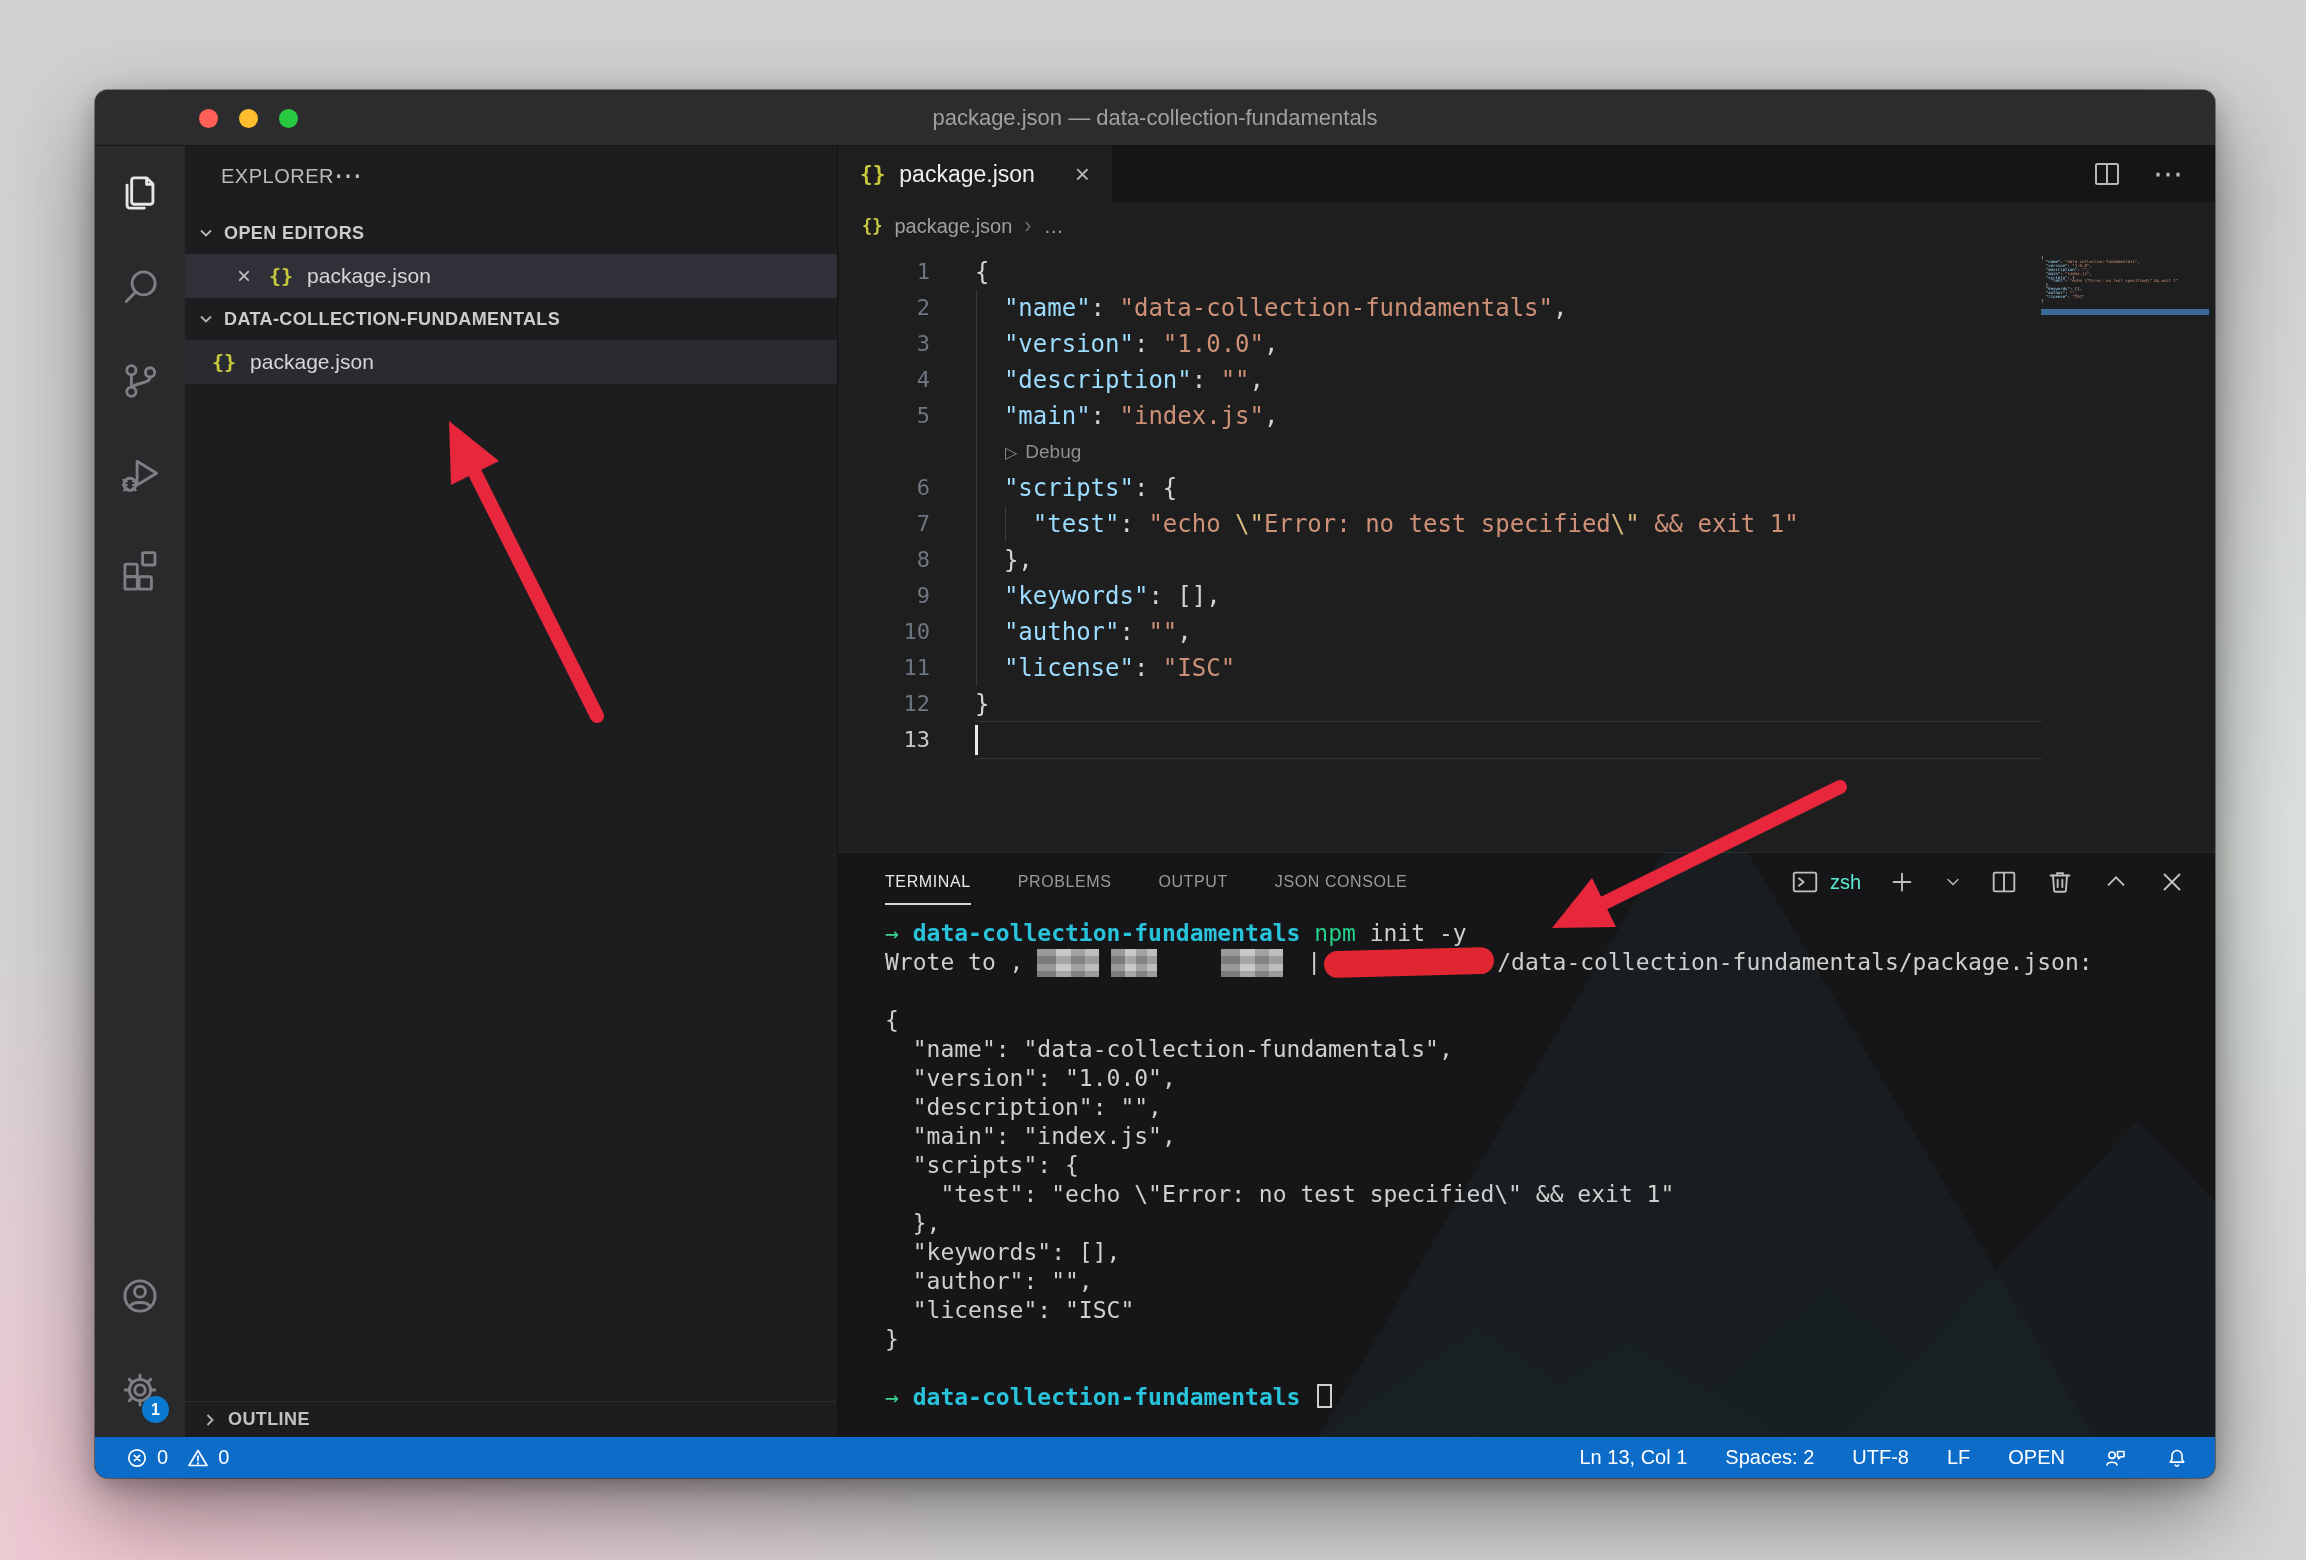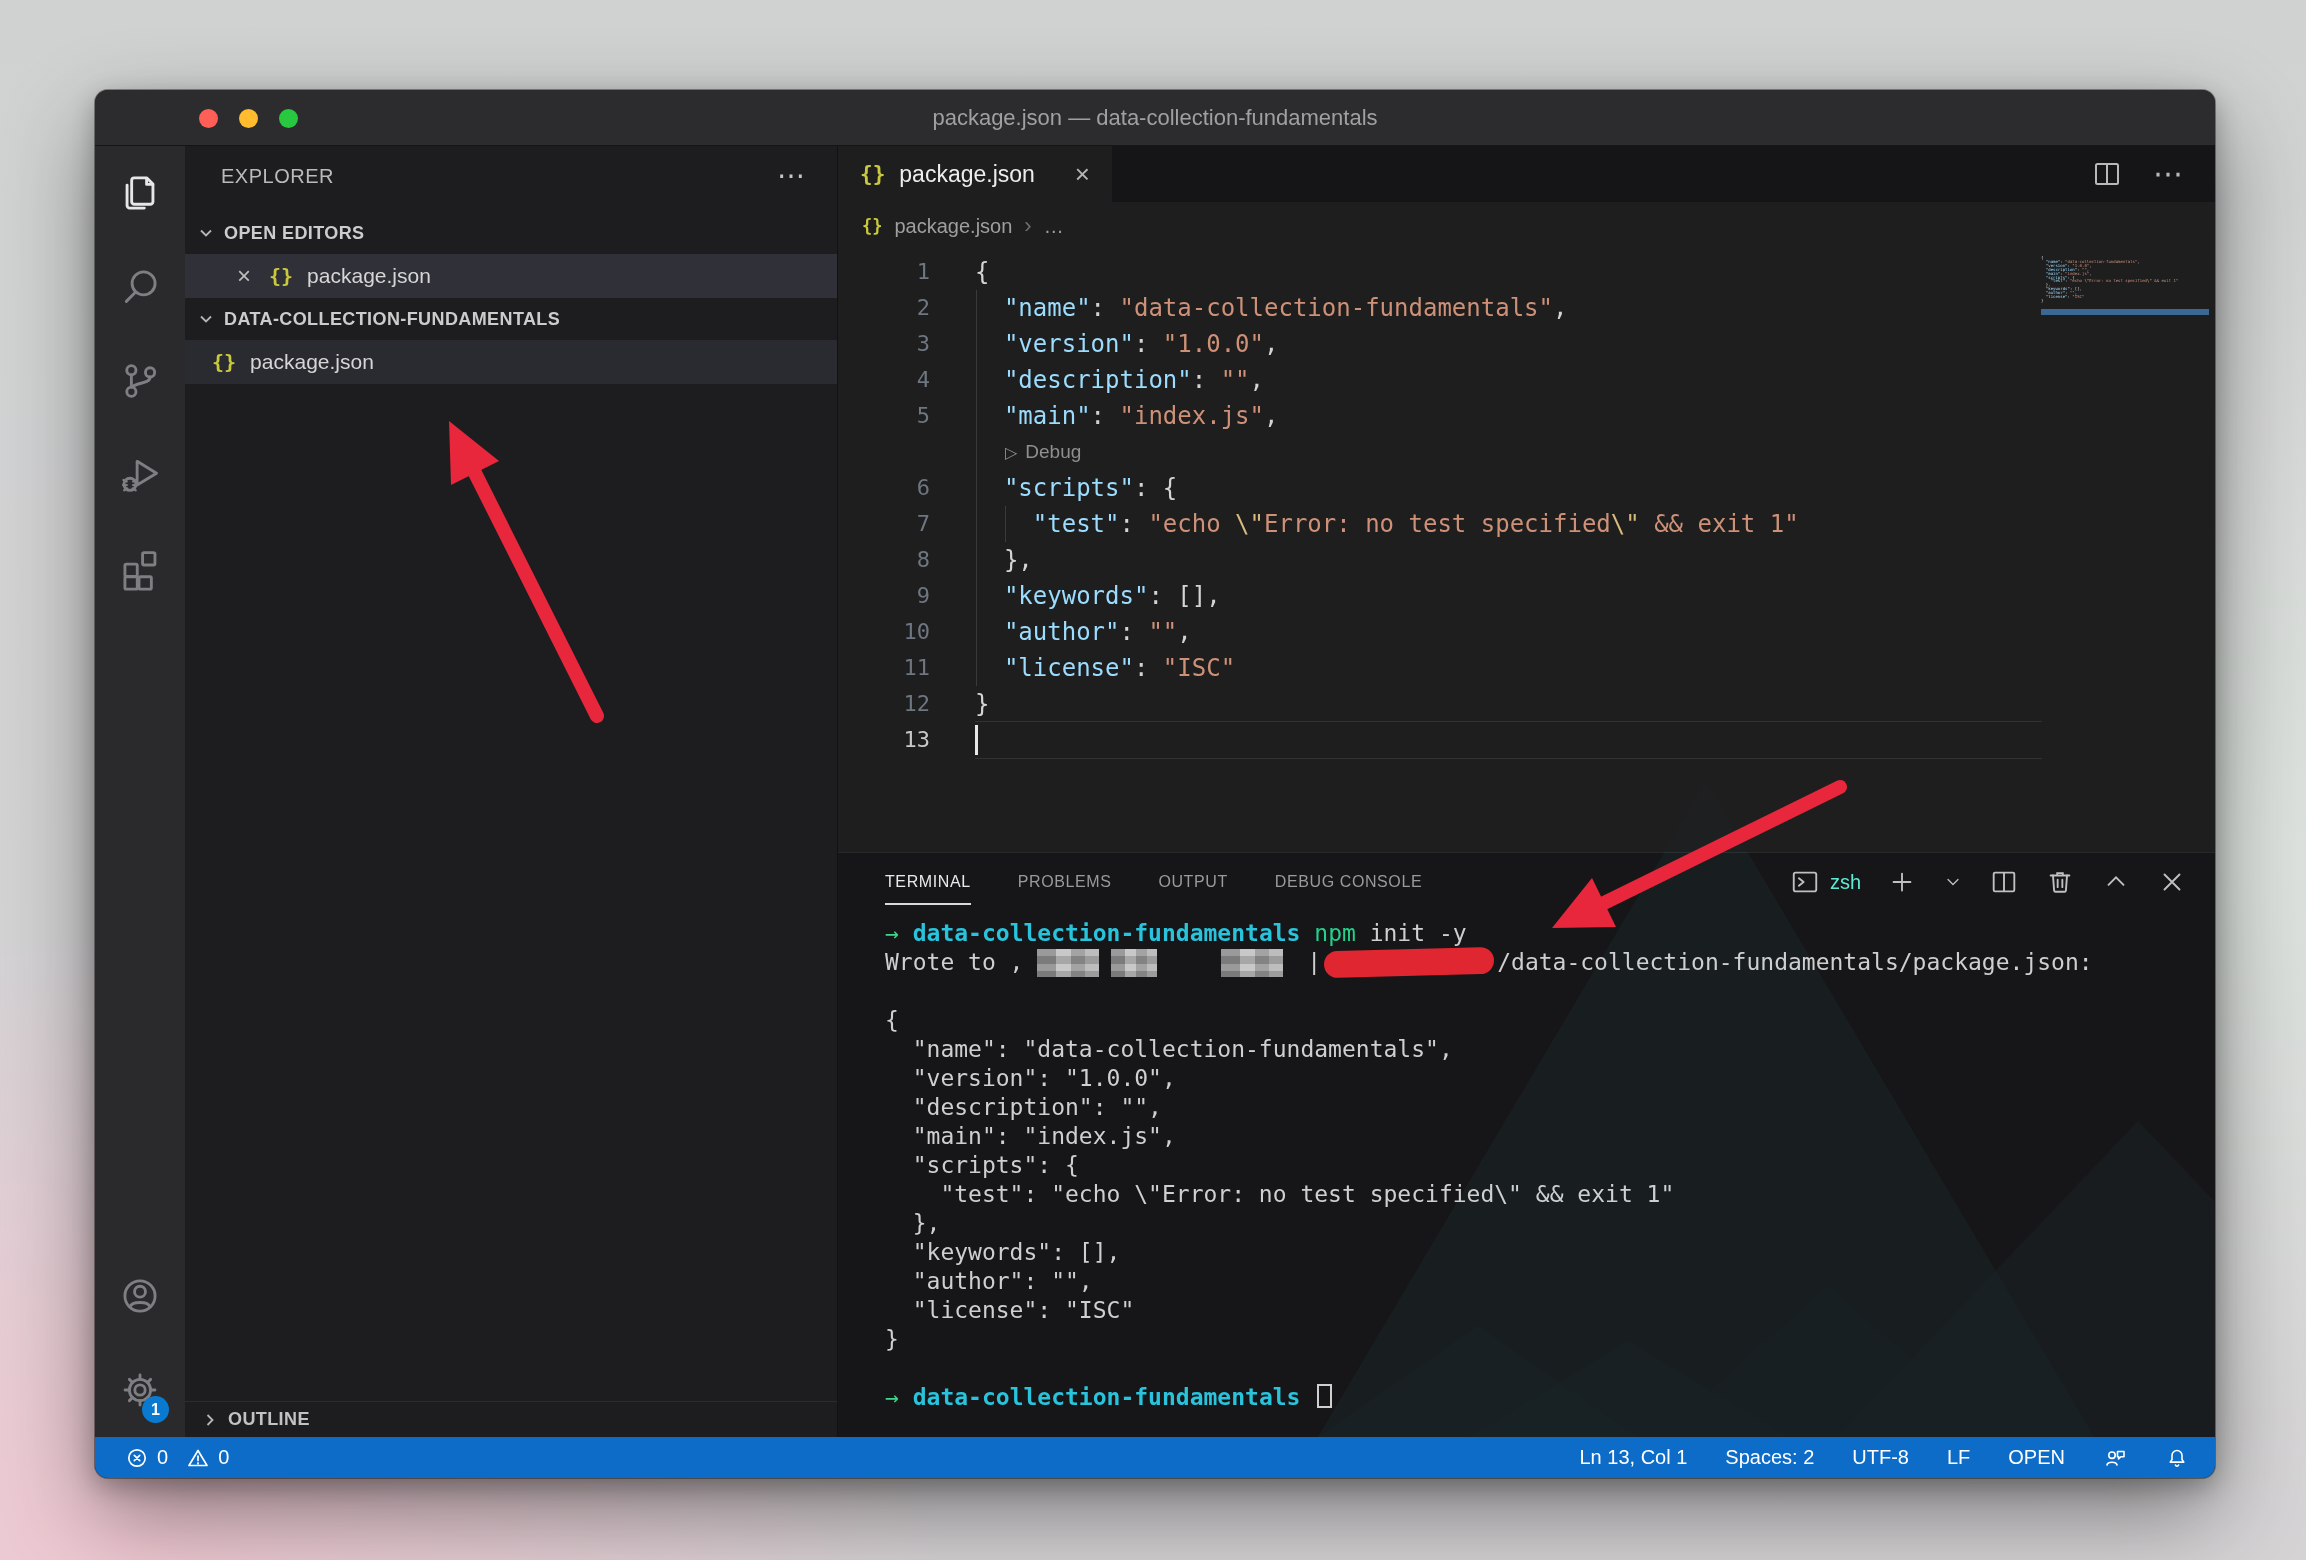--- a/index.html
+++ b/index.html
@@ -28,21 +28,21 @@
   
   .activitybar { width:90px; background:#2a2a2c; display:flex; flex-direction:column; }
   .ab-item { height:94px; display:flex; align-items:center; justify-content:center; color:#7e7f83; cursor:pointer; }
   .ab-item.active { color:#e7e7ea; }
   .ab-item svg { width:46px; height:46px; }
   .ab-bottom { margin-top:auto; }
   .ab-badge { position:absolute; right:16px; bottom:14px; min-width:27px; height:27px; border-radius:14px; background:#0a7ad1; color:#fff; font-size:16px; display:flex; align-items:center; justify-content:center; font-weight:bold; }
   .relpos { position:relative; }
   
   .sidebar { width:653px; background:#1d1d1f; position:relative; border-right:1px solid #121213; display:flex; flex-direction:column; }
-  .sb-header { height:60px; display:flex; align-items:center; justify-content:space-between; padding:0 30px 0 36px; color:#bababa; font-size:20px; letter-spacing:.5px; }
+  .sb-header { height:60px; display:flex; align-items:center; justify-content:flex-start; padding:0 30px 0 36px; color:#bababa; font-size:20px; letter-spacing:.5px; }
   .sb-more { color:#c5c5c5; font-size:28px; letter-spacing:2px; cursor:pointer; line-height:20px; }
   .sec-hdr { height:42px; display:flex; align-items:center; gap:9px; padding-left:12px; color:#cccccc; font-weight:bold; font-size:18px; letter-spacing:.4px; cursor:pointer; }
   .sec-hdr svg { width:18px; height:18px; flex:0 0 auto; color:#b5b5b5; }
   .row { height:44px; display:flex; align-items:center; font-size:21px; color:#d6d6d6; cursor:pointer; }
   .row-oe { background:#2f3038; padding-left:52px; }
   .row-file { background:#2a2a31; padding-left:27px; }
   .row .closex { color:#bdbdbd; font-size:24px; margin-right:18px; }
   .json-ico { font-family:"DejaVu Sans Mono", monospace; font-weight:bold; color:#c9c93e; font-size:20px; margin-right:14px; }
   .outline-bar { position:absolute; left:0; right:0; bottom:0; height:36px; border-top:1px solid #2c2c2e; display:flex; align-items:center; gap:9px; padding-left:16px; color:#c2c2c2; font-weight:bold; font-size:18px; letter-spacing:.4px; cursor:pointer;}
   .outline-bar svg{ width:18px; height:18px; color:#b5b5b5; }
@@ -331,21 +331,21 @@
             <div class="mm-cur"></div>
           </div>
         </div>
 
         <div class="panelarea">
           <div class="panel-hdr">
             <div class="ptabs" id="panel-tabs">
                 <div class="ptab active">TERMINAL</div>
                 <div class="ptab">PROBLEMS</div>
                 <div class="ptab">OUTPUT</div>
-                <div class="ptab">DEBUG CONSOLE</div>
+                <div class="ptab">JSON CONSOLE</div>
               </div>
             <div class="pactions">
               <div class="shell-group">
                 <svg viewBox="0 0 32 32" fill="none" stroke="currentColor" stroke-width="2" stroke-linecap="round" stroke-linejoin="round">
                     <rect x="4" y="6" width="24" height="20" rx="2"></rect>
                     <path d="M9.5 12l5 4-5 4"></path>
                   </svg>
                 <span class="shell-label">zsh</span>
               </div>
               <svg viewBox="0 0 32 32" fill="none" stroke="currentColor" stroke-width="2" stroke-linecap="round">

